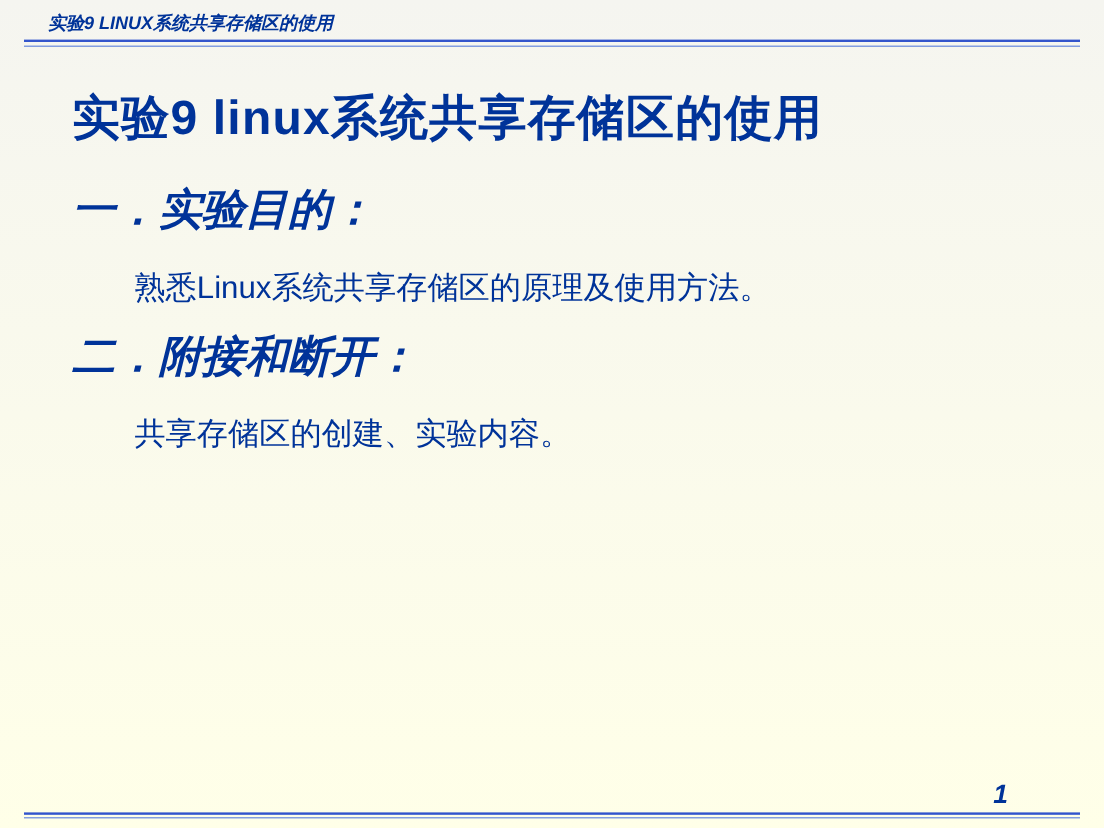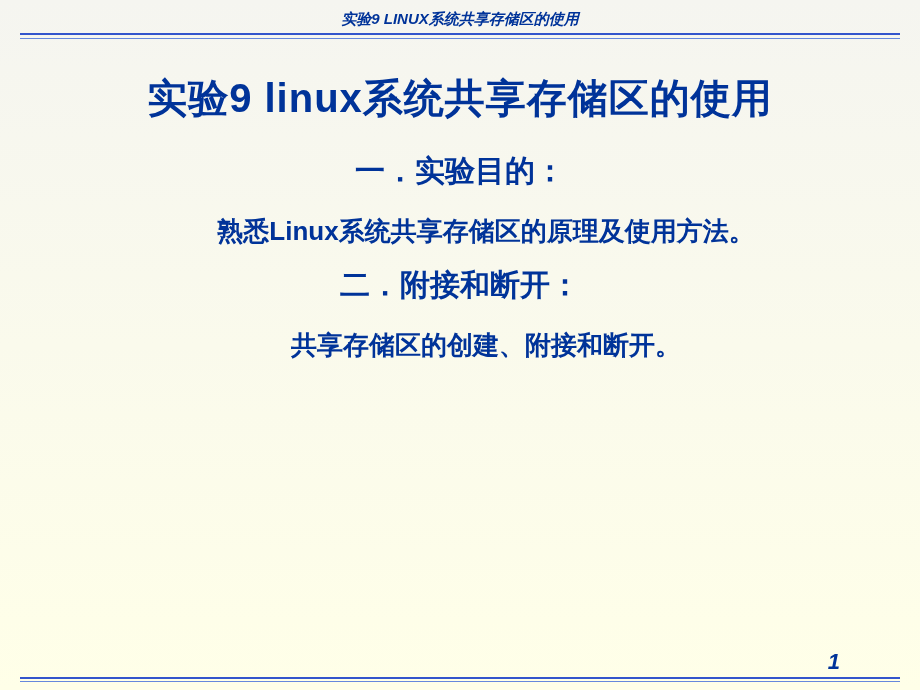--- a/index.html
+++ b/index.html
@@ -1,19 +1,18 @@
 <!DOCTYPE html>
 <html><head>
   <meta charset="utf-8">
   <style>
     * {
       margin: 0;
       padding: 0;
       box-sizing: border-box;
-      text-align: center;
     }
     body {
       width: 920px;
       height: 690px;
       background: #ffffff;
       font-family: "Microsoft YaHei", "SimSun", sans-serif;
       position: relative;
       overflow: hidden;
     }
     .slide {
@@ -55,29 +54,30 @@
     }
     .title {
       color: #003399;
       font-size: 40px;
       font-weight: bold;
       margin-bottom: 25px;
       letter-spacing: 1px;
     }
     .section-heading {
       color: #003399;
-      font-size: 30px;
+      font-size: 36px;
       font-weight: bold;
+      font-style: italic;
       margin-top: 10px;
       margin-bottom: 15px;
     }
     .body-text {
       color: #003399;
       font-size: 26px;
-      font-weight: bold;
+      font-weight: normal;
       line-height: 1.85;
       text-indent: 2em;
     }
     .footer {
       position: absolute;
       bottom: 8px;
       left: 20px;
       right: 20px;
     }
     .footer-line {
@@ -109,21 +109,21 @@
     <div class="header-underline2"></div>
   </div>
 
   <div class="content">
     <div class="title">实验9   linux系统共享存储区的使用</div>
 
     <div class="section-heading">一．实验目的：</div>
     <div class="body-text">熟悉Linux系统共享存储区的原理及使用方法。</div>
 
     <div class="section-heading">二．附接和断开：</div>
-    <div class="body-text">共享存储区的创建、附接和断开。</div>
+    <div class="body-text">共享存储区的创建、实验内容。</div>
   </div>
 
   <div class="page-number">1</div>
 
   <div class="footer">
     <div class="footer-line"></div>
     <div class="footer-line2"></div>
   </div>
 </div>
 

